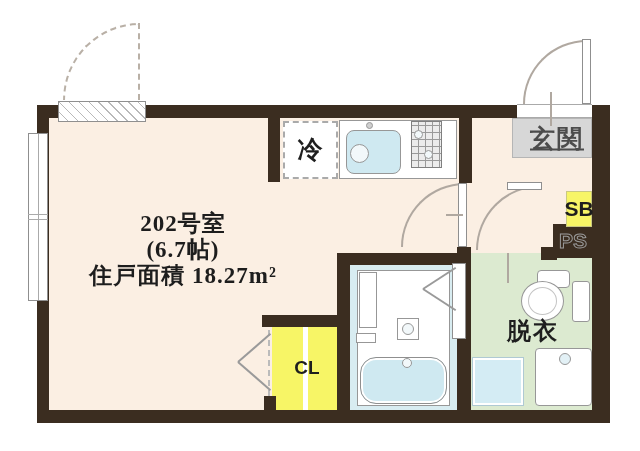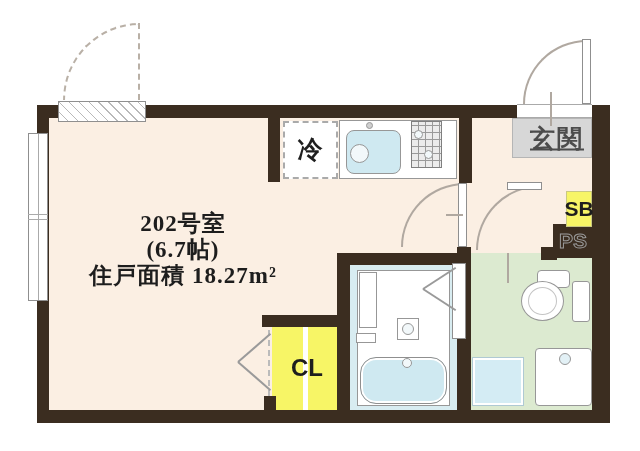--- a/index.html
+++ b/index.html
@@ -117,15 +117,16 @@
   <div class="abs info" style="left:183px;top:211px;font-family:Liberation Serif, serif;">
     <div>202号室</div>
     <div>(6.7帖)</div>
     <div>住戸面積 18.27m²</div>
   </div>
 
   <div class="abs label" style="left:310px;top:149px;font-size:25px;">冷</div>
   <div class="abs label" style="left:557px;top:138px;font-size:25px;color:#4c4c4c;letter-spacing:2px;text-decoration:underline;">玄関</div>
   <div class="abs label" style="left:579px;top:209px;font-size:21px;font-weight:700;">SB</div>
   <div class="abs label" style="left:573px;top:241px;font-size:21px;font-weight:700;color:var(--wall);-webkit-text-stroke:1px #9b9b9b;">PS</div>
-  <div class="abs label" style="left:307px;top:368px;font-size:24px;font-weight:700;">CL</div>
+  <div class="abs label" style="left:533px;top:331px;font-size:24px;letter-spacing:2px;">脱衣</div>
+  <div class="abs label" style="left:307px;top:368px;font-size:19px;font-weight:700;">CL</div>
 
 </div>
 
 </body></html>

